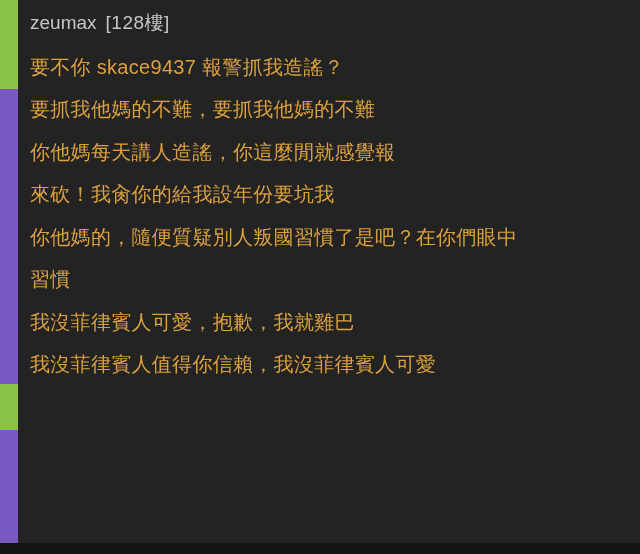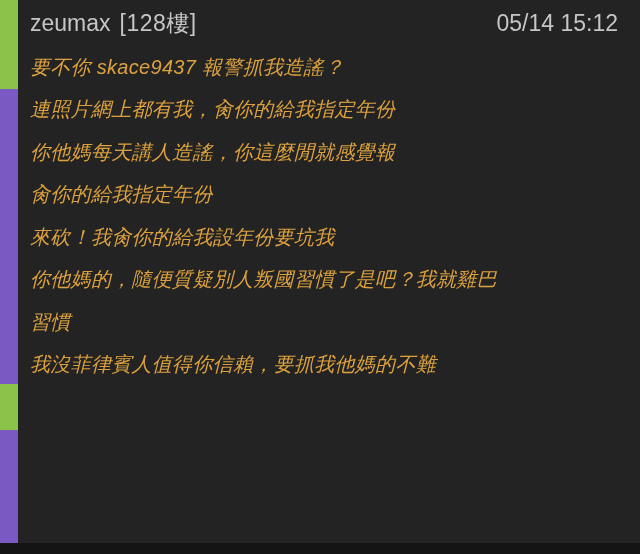--- a/index.html
+++ b/index.html
@@ -25,30 +25,29 @@
   }
   .seg-green-1{height:89px;background:var(--bar-green,#8bc34a);}
   .seg-purple-1{height:295px;background:var(--bar-purple,#7b59c3);}
   .seg-green-2{height:46px;background:var(--bar-green,#8bc34a);}
   .seg-purple-2{height:113px;background:var(--bar-purple,#7b59c3);}
   
   .header{
     position:absolute;left:30px;right:22px;top:9px;height:28px;
     display:flex;align-items:center;justify-content:space-between;
     color:var(--header-gray,#c6c6c6);
-    font-size:23px;
+    font-size:19px;
   }
   .author{display:flex;align-items:center;gap:9px;}
   .author .floor{letter-spacing:0.5px;}
   
   .lines{
     position:absolute;left:30px;top:46px;right:6px;
     color:var(--text-orange,#dca13e);
     font-size:20px;
-    font-style:italic;
   }
   .line{
     height:42.45px;line-height:42.45px;
     white-space:nowrap;overflow:hidden;
     letter-spacing:0.3px;
   }
   
   .bottom-strip{
     position:absolute;left:0;right:0;bottom:0;height:11px;
     background:var(--bottom-strip,#141414);
@@ -64,29 +63,28 @@
     <div class="seg-purple-1"></div>
     <div class="seg-green-2"></div>
     <div class="seg-purple-2"></div>
   </div>
 
   <div class="header">
     <div class="author">
       <span>zeumax</span>
       <span class="floor">[128樓]</span>
     </div>
-    <span>05/14 15:12</span>
   </div>
 
   <div class="lines">
     <div class="line">要不你 skace9437 報警抓我造謠？</div>
-    <div class="line">連照片網上都有我，肏你的給我指定年份</div>
+    <div class="line">要抓我他媽的不難，要抓我他媽的不難</div>
     <div class="line">你他媽每天講人造謠，你這麼閒就感覺報</div>
-    <div class="line">肏你的給我指定年份</div>
     <div class="line">來砍！我肏你的給我設年份要坑我</div>
-    <div class="line">你他媽的，隨便質疑別人叛國習慣了是吧？我就雞巴</div>
+    <div class="line">你他媽的，隨便質疑別人叛國習慣了是吧？在你們眼中</div>
     <div class="line">習慣</div>
-    <div class="line">我沒菲律賓人值得你信賴，要抓我他媽的不難</div>
+    <div class="line">我沒菲律賓人可愛，抱歉，我就雞巴</div>
+    <div class="line">我沒菲律賓人值得你信賴，我沒菲律賓人可愛</div>
   </div>
 
   <div class="bottom-strip"></div>
 
 </div>
 
 </body></html>

